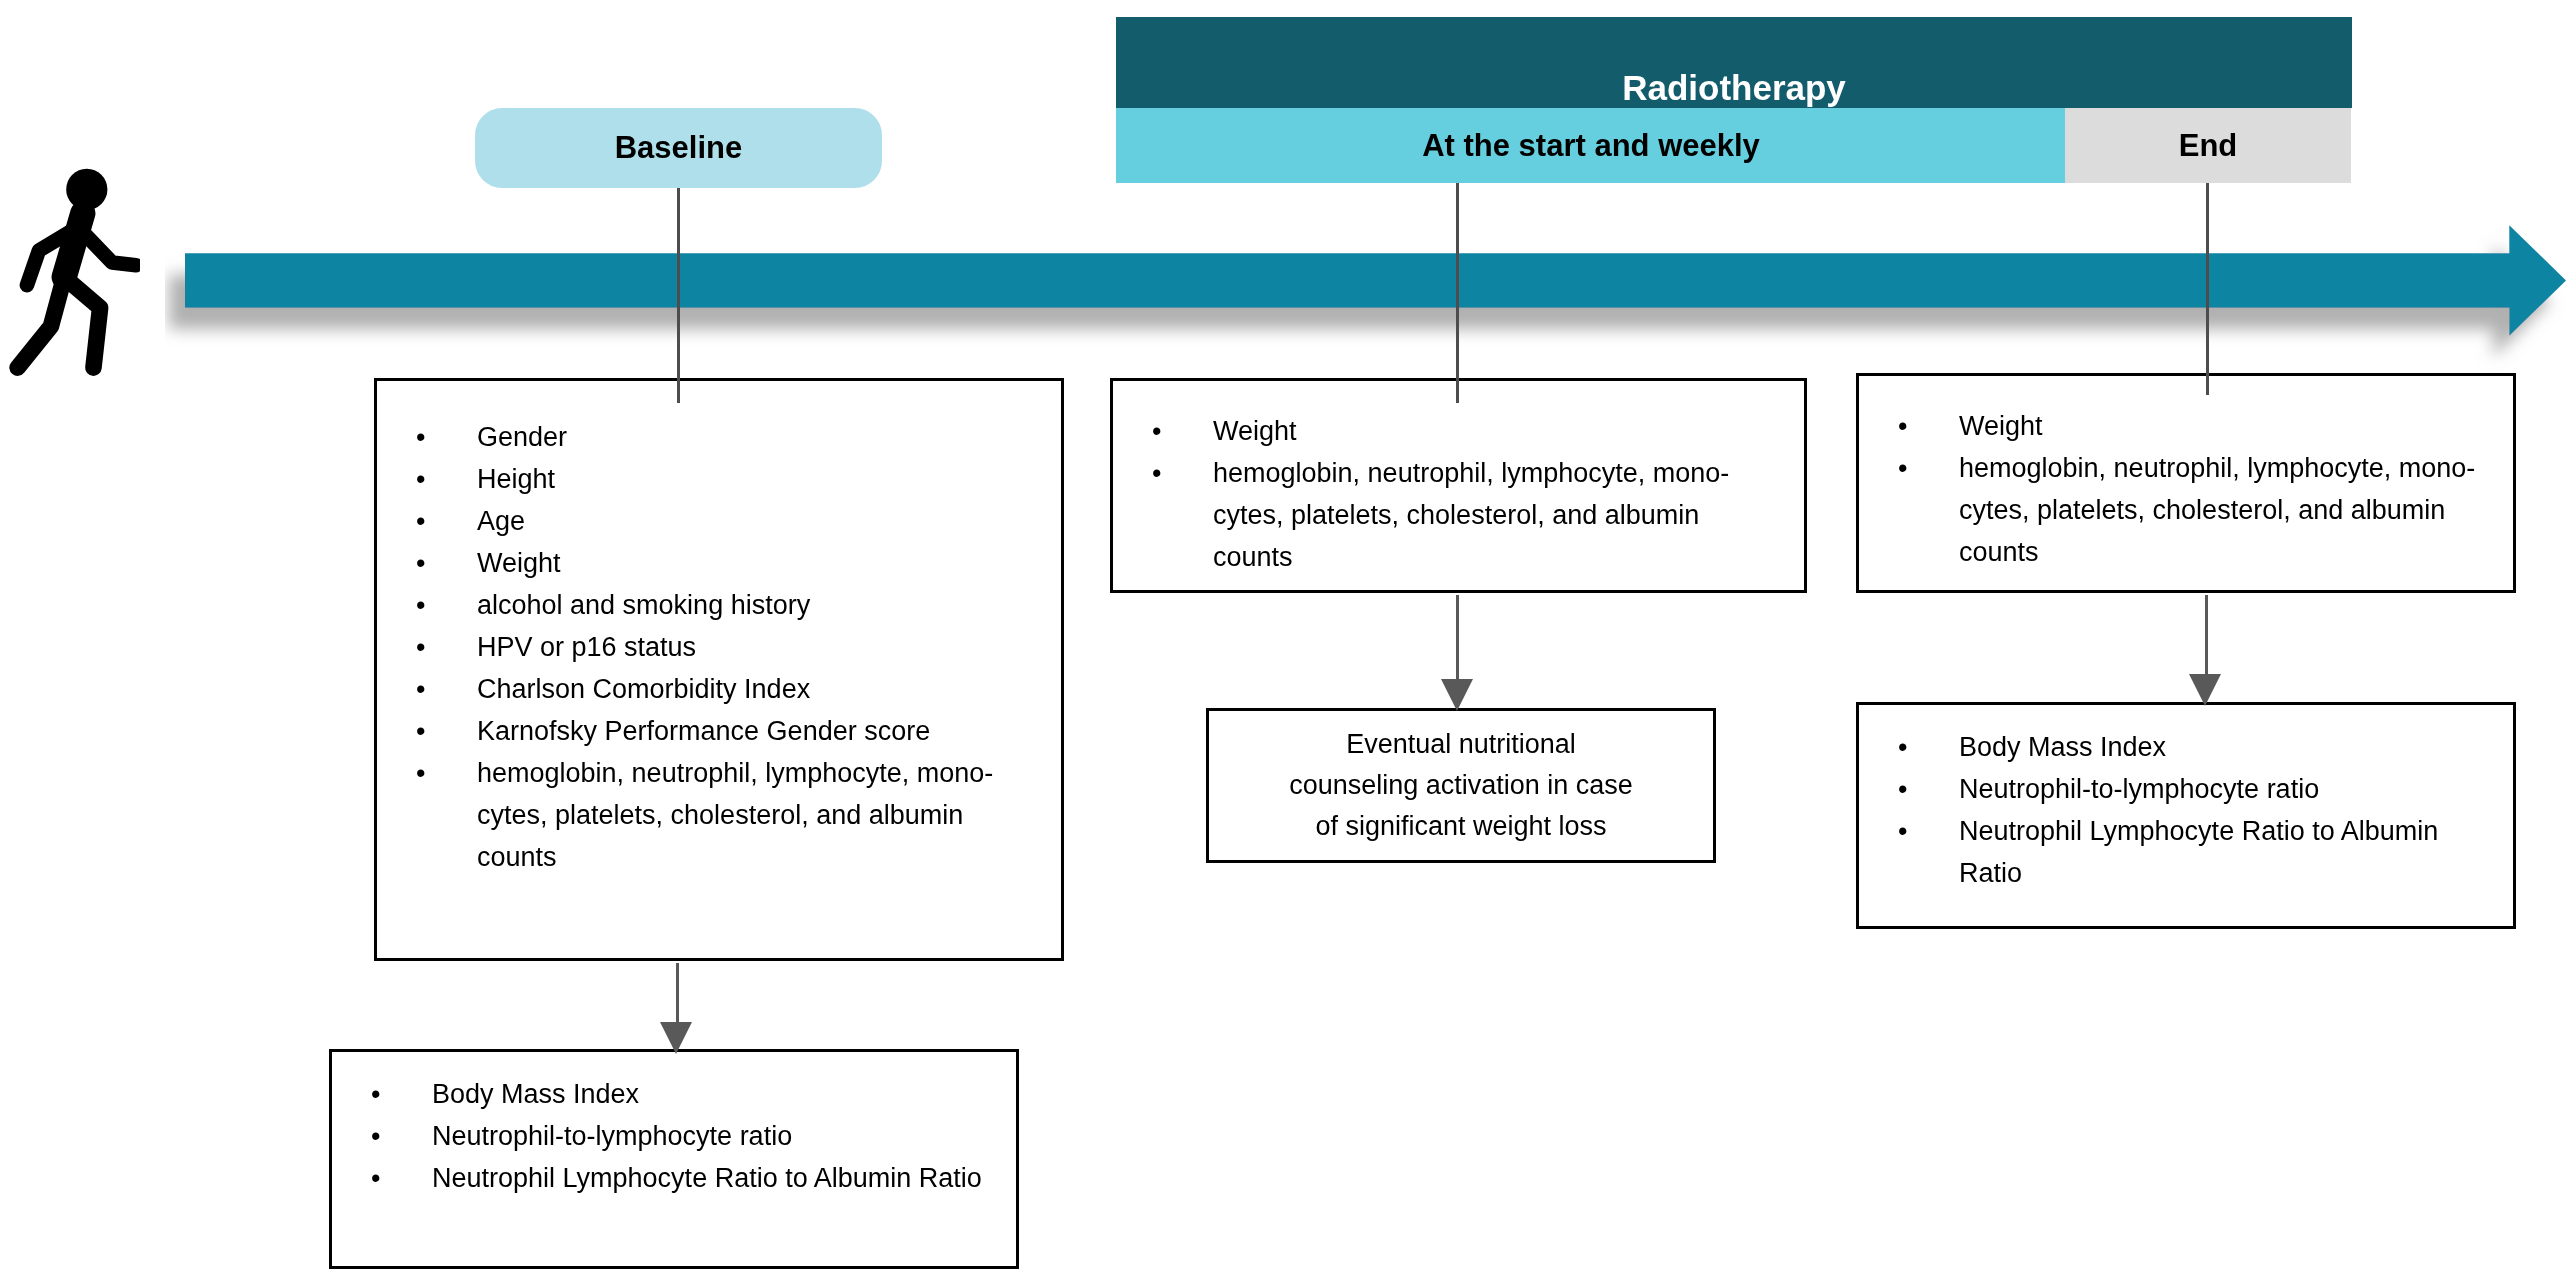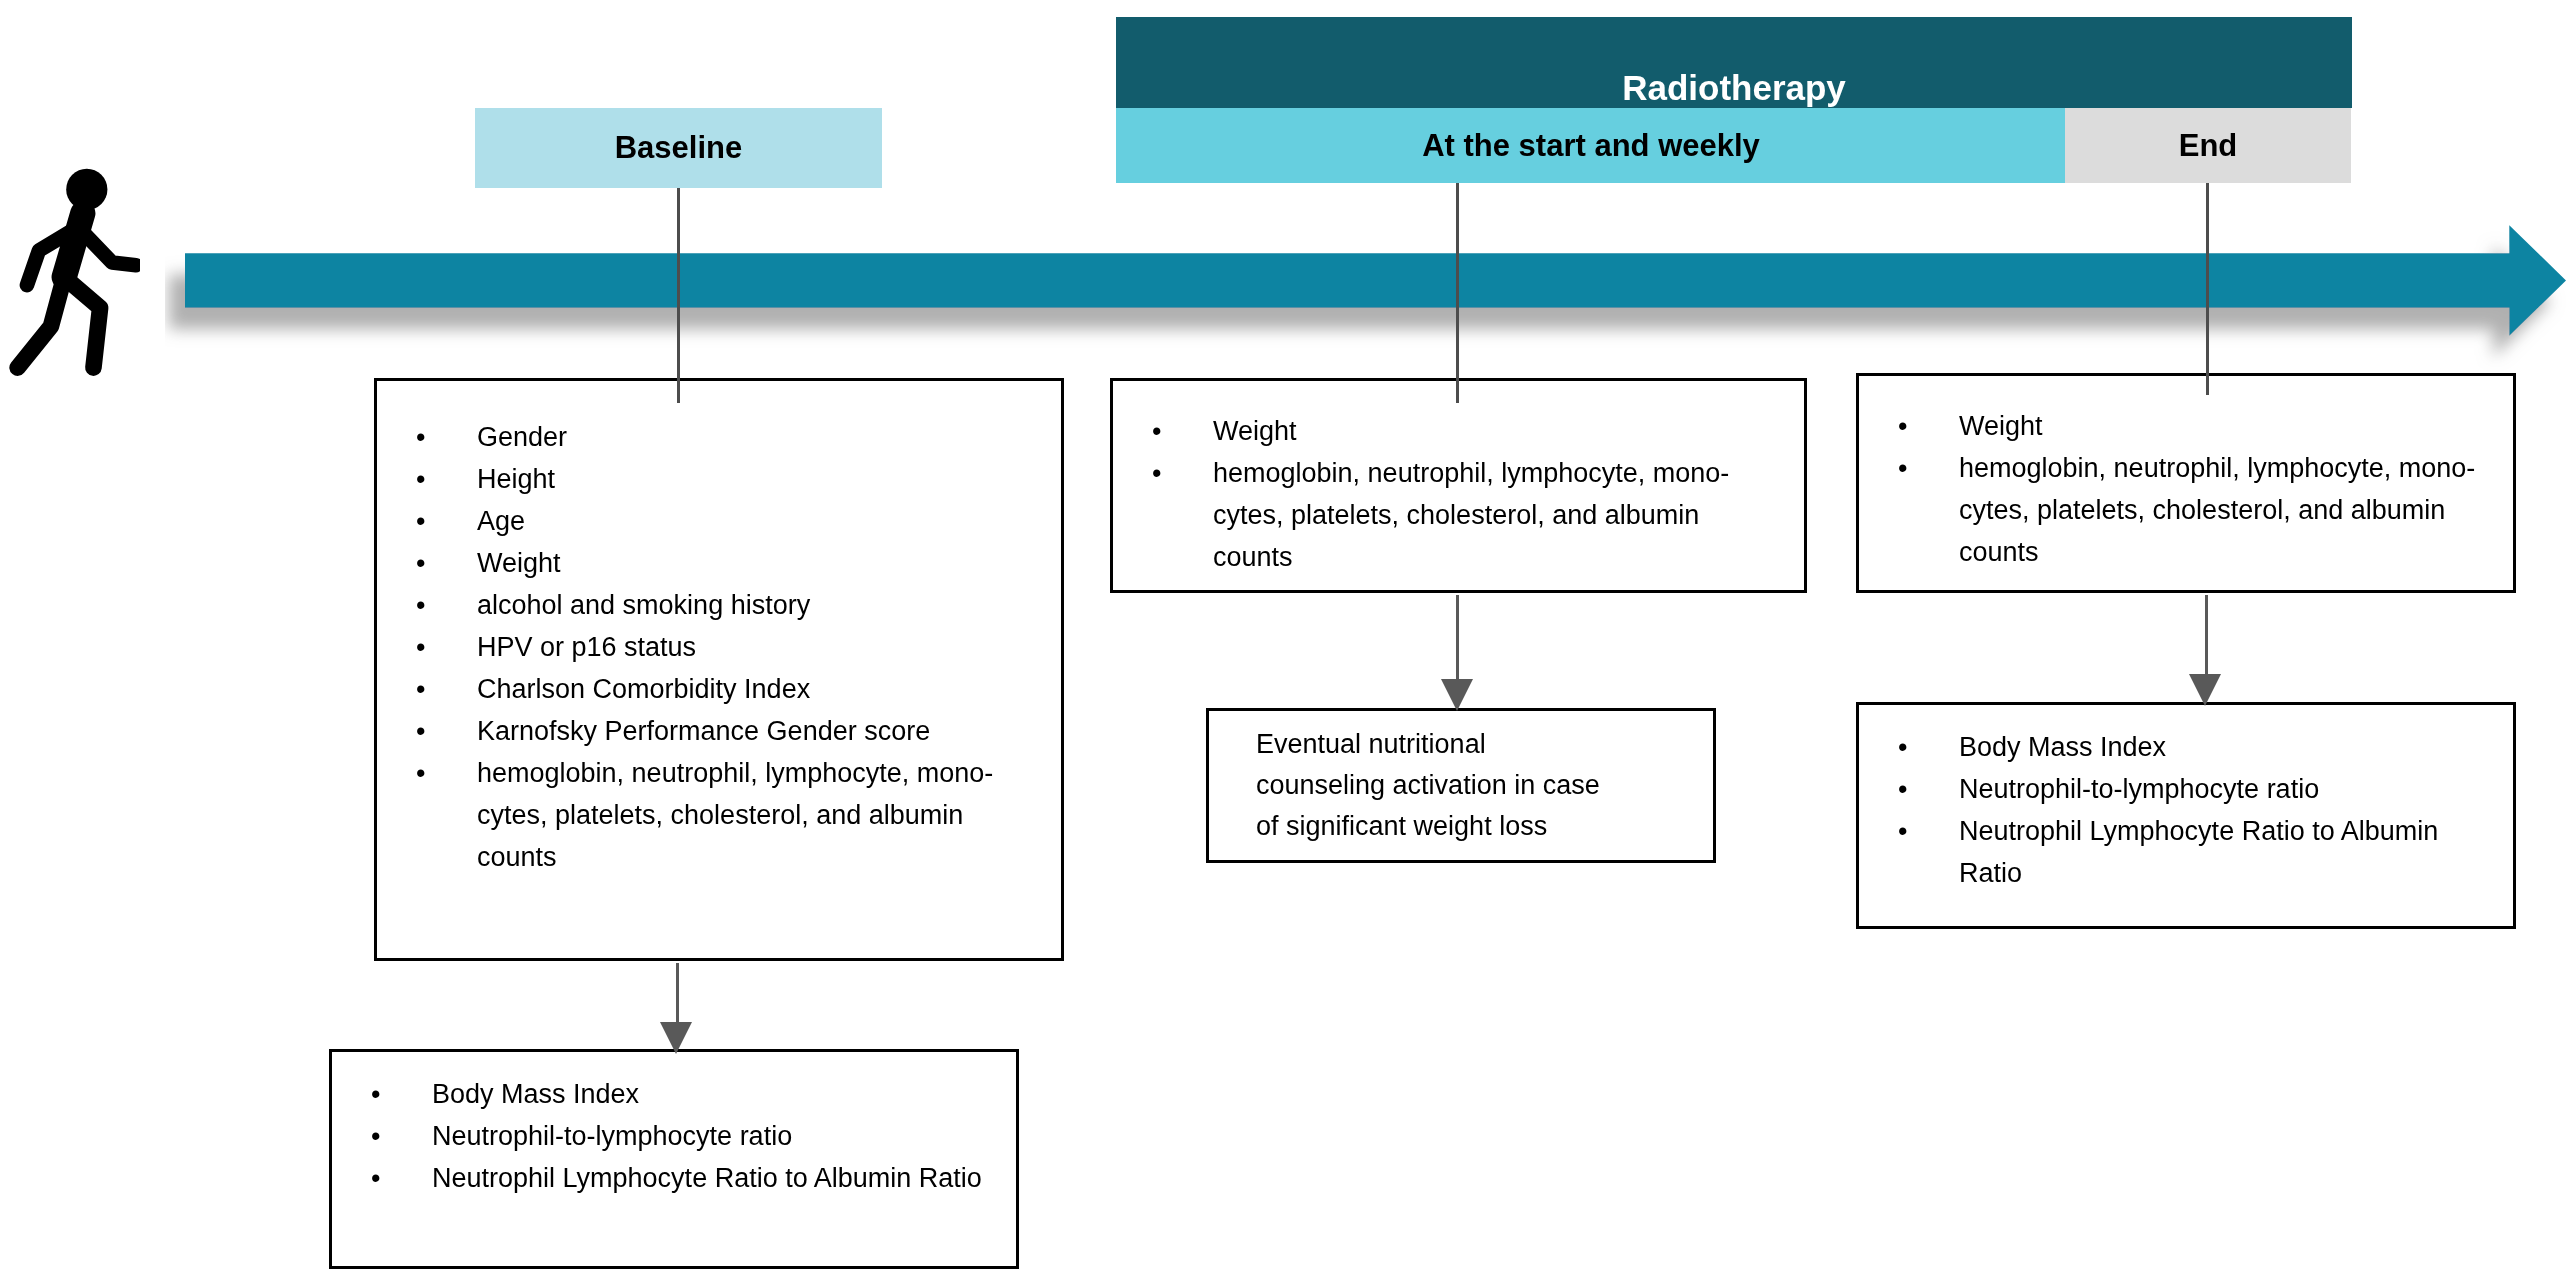--- a/index.html
+++ b/index.html
@@ -36,21 +36,21 @@
   .phase-header {
     left: 1116px; top: 16.7px; width: 1236px; height: 91px;
     background: var(--header-teal); color: var(--text-light);
     display: flex; align-items: flex-end; justify-content: center;
     font-size: 35px; font-weight: bold; z-index: 3;
   }
   .band {
     display: flex; align-items: center; justify-content: center;
     font-size: 31px; font-weight: bold; z-index: 3; color: var(--text-dark);
   }
-  .band-baseline { left: 475px;  top: 108px; width: 407px;  height: 80px; background: var(--baseline-cyan); }
+  .band-baseline { left: 475px;  top: 108px; width: 407px;  height: 80px; background: var(--baseline-cyan); border-radius: 27px; }
   .band-during   { left: 1116px; top: 108px; width: 950px; height: 75px; background: var(--band-cyan); }
   .band-end      { left: 2065px; top: 108px; width: 286px;  height: 75px; background: var(--end-gray); }
 
   
   .vline { width: 3.3px; background: var(--connector-gray); z-index: 4; }
   .vline.c1 { left: 677px; top: 188px; height: 215px; }
   .vline.c2 { left: 1456px; top: 183px; height: 220px; }
   .vline.c3 { left: 2206px; top: 183px; height: 212px; }
   .vline.gray { background: var(--arrowhead-gray); }
   .vline.a1 { left: 676px; top: 963px; height: 64px; }
@@ -95,21 +95,21 @@
     color: var(--text-dark);
   }
   .box ul li::before {
     content: "\2022";
     position: absolute;
     left: 39px;
     top: 0;
   }
   .centered-box {
     display: flex; align-items: center; justify-content: center;
-    text-align: left;
+    text-align: center;
     font-size: 27px; line-height: 41px;
     padding: 0 47px;
   }
   .centered-box span { text-wrap: balance; }
 </style>
 </head>
 <body>
 
 <div class="canvas">
 

